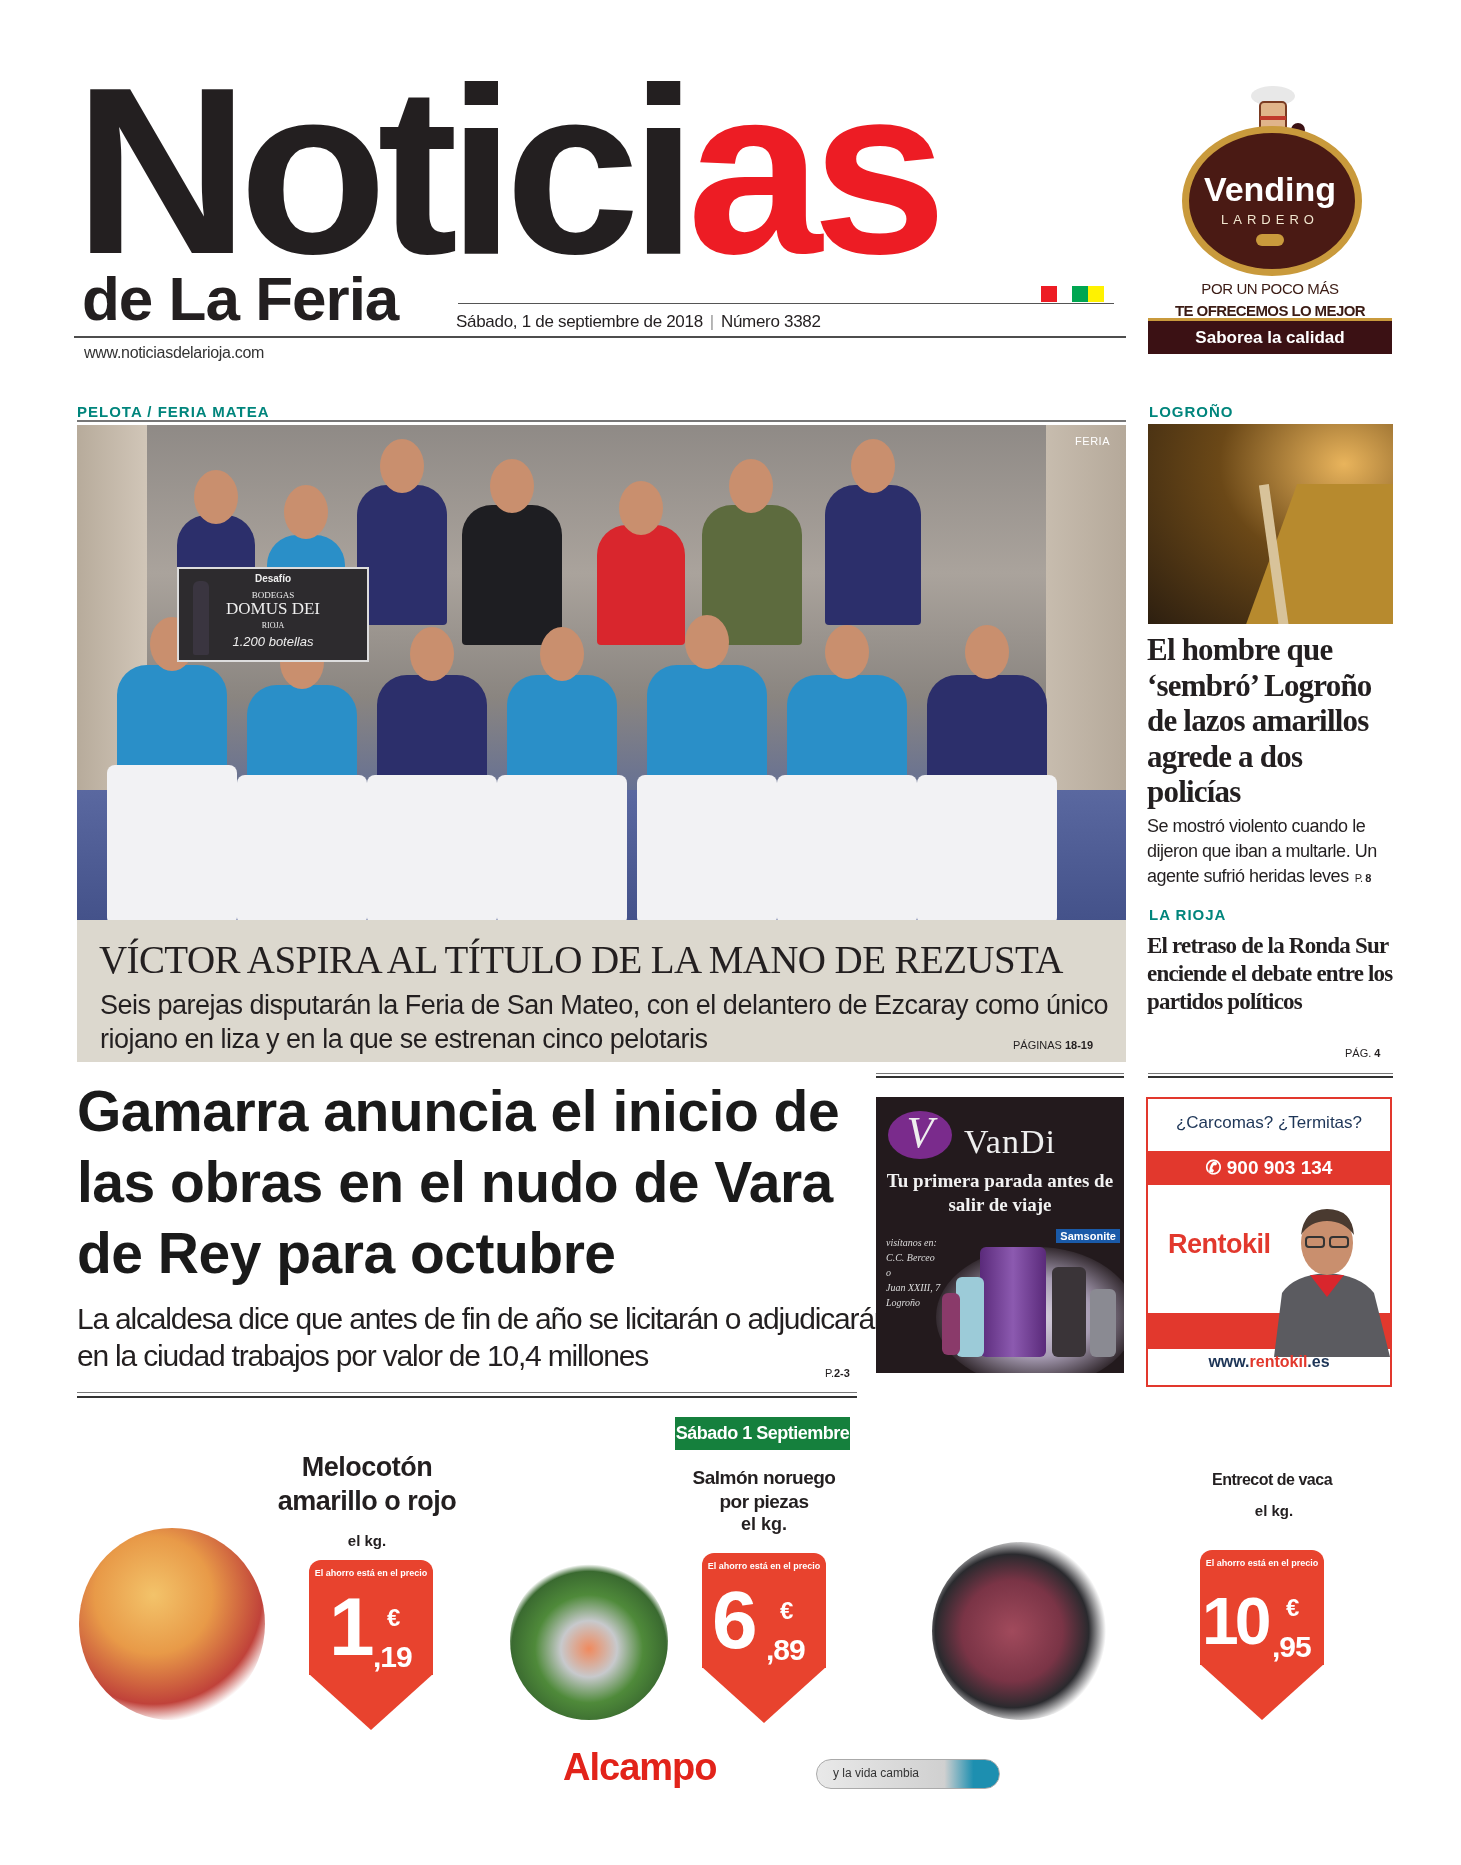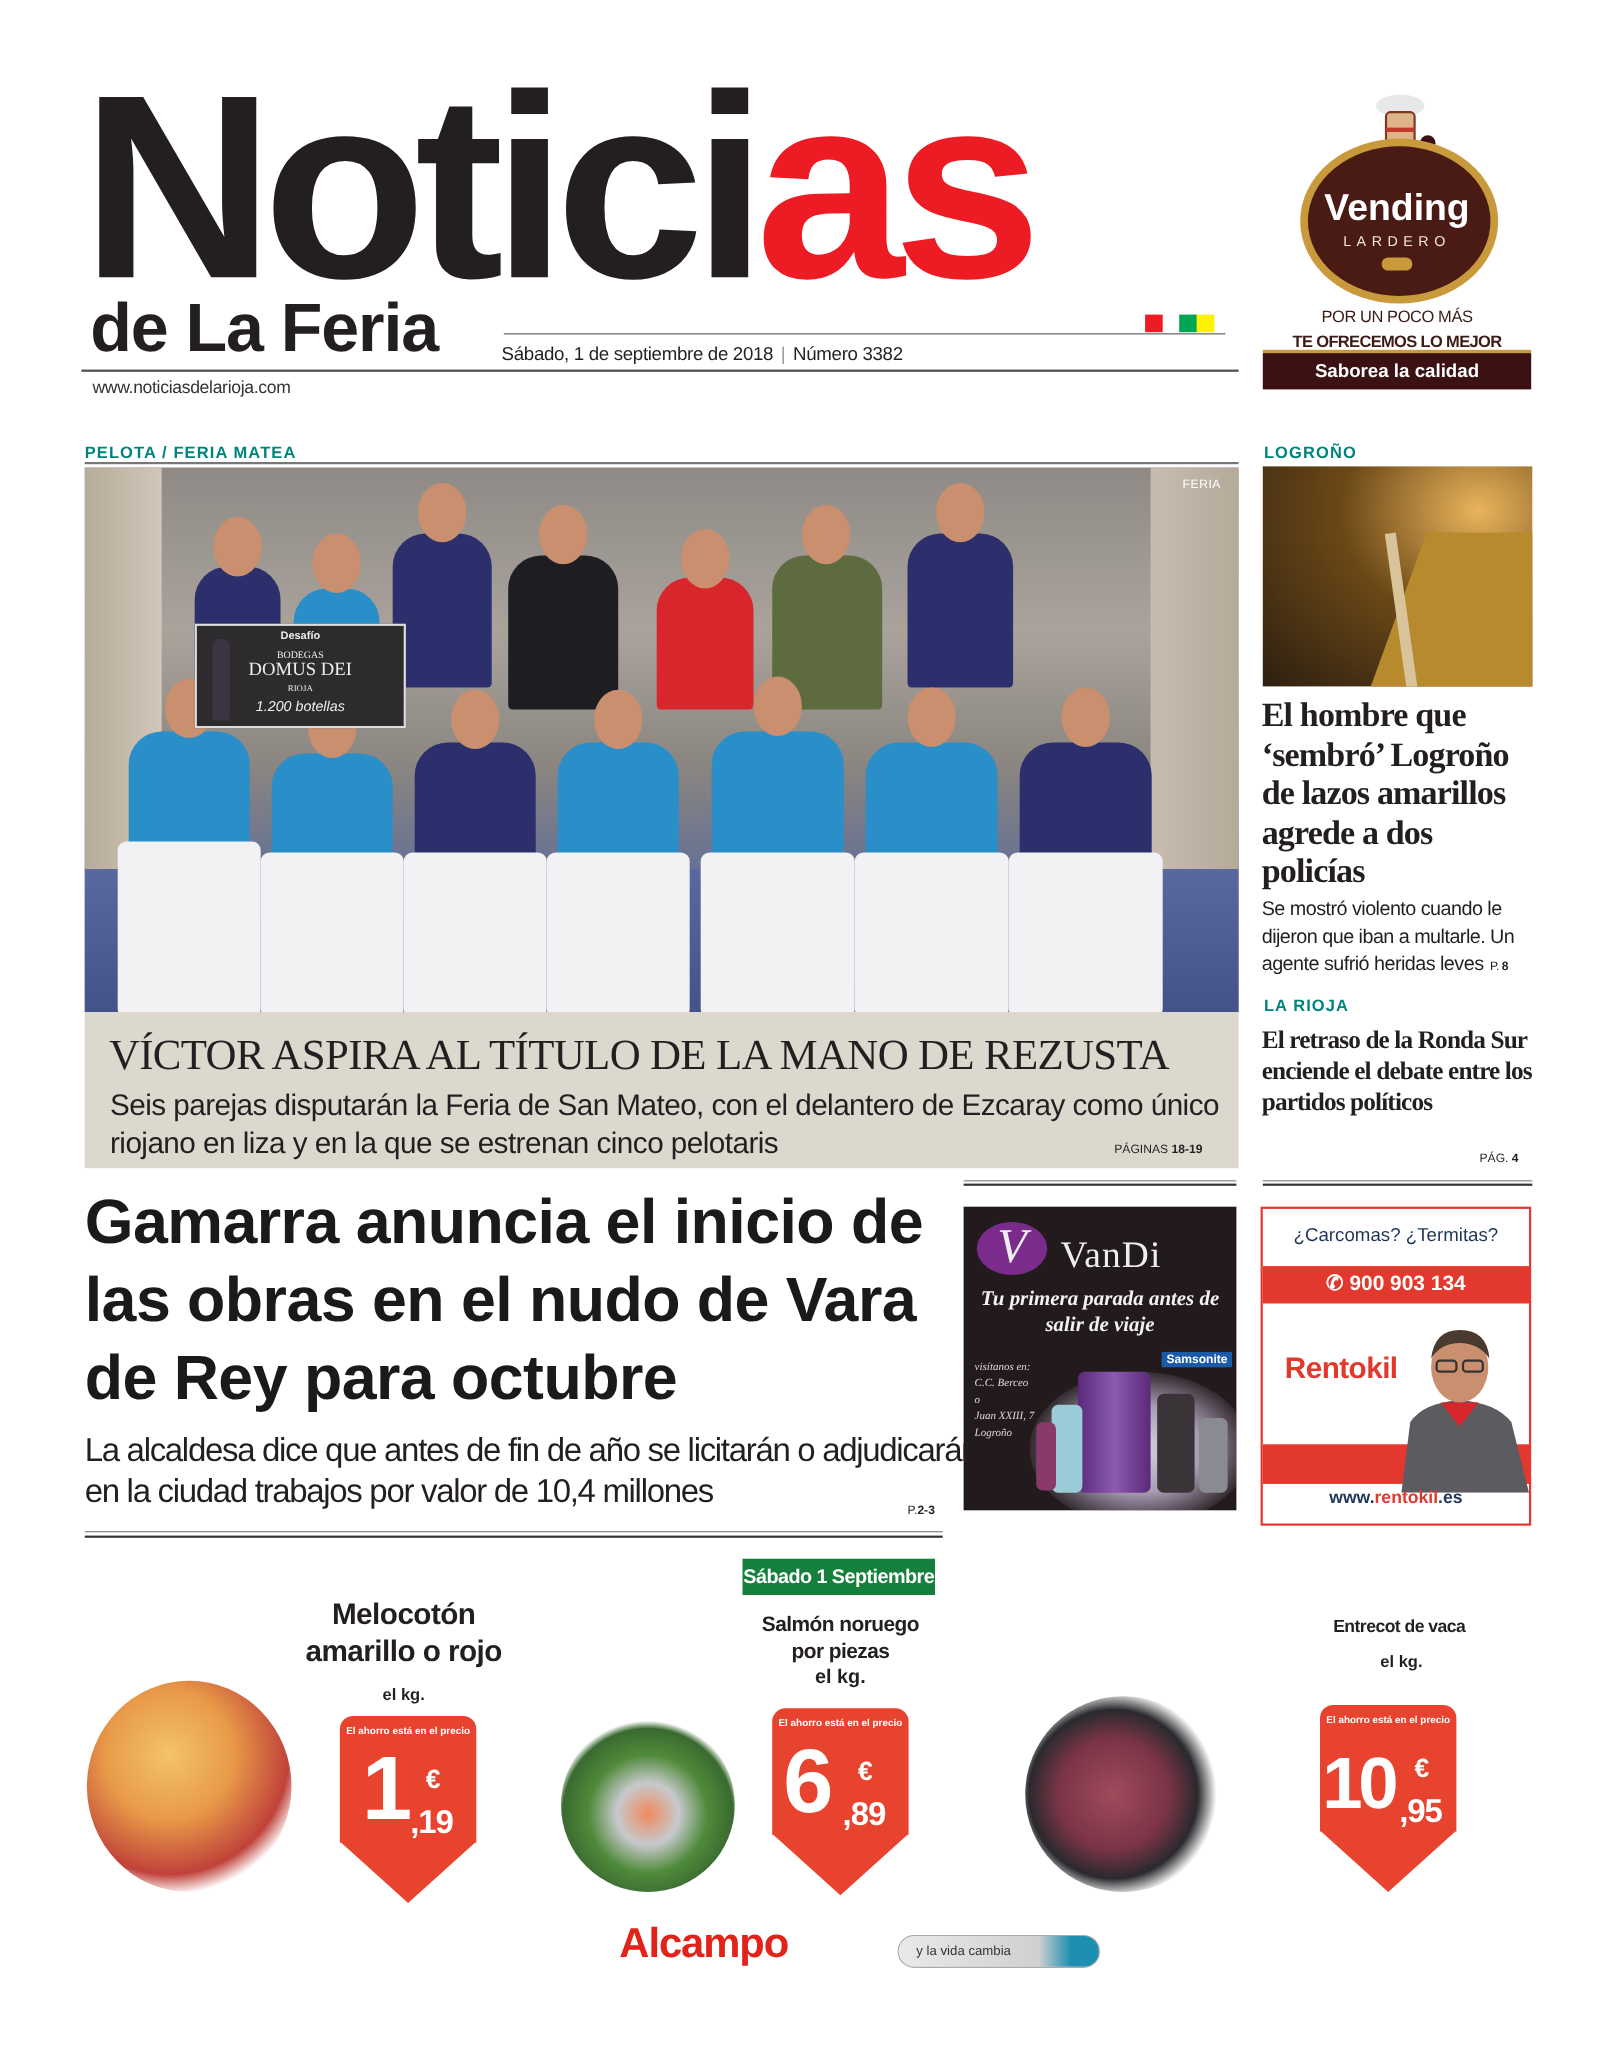--- a/index.html
+++ b/index.html
@@ -85,21 +85,21 @@
   #gamarra-page { left: 825px; top: 1355px; font-size: 11px; margin-top: 12px; }
   #rule-gamarra-1 { left: 77px; top: 1392px; width: 780px; height: 1px; background: #777; }
   #rule-gamarra-2 { left: 77px; top: 1396px; width: 780px; height: 2px; background: #333; }
   #rule-mid-1 { left: 876px; top: 1073px; width: 248px; height: 1px; background: #777; }
   #rule-mid-2 { left: 876px; top: 1076px; width: 248px; height: 2px; background: #333; }
 
   
   #ad-vandi { left: 876px; top: 1097px; width: 248px; height: 276px; background: #231a1d; overflow: hidden; }
   #ad-vandi .logo-v { position: absolute; left: 12px; top: 14px; width: 64px; height: 48px; border-radius: 50%; background: #7a2b8c; color: #eee; font-family: "Liberation Serif", serif; font-style: italic; font-size: 44px; line-height: 44px; text-align: center; }
   #ad-vandi .brand { position: absolute; left: 88px; top: 26px; color: #eee; font-family: "Liberation Serif", serif; font-size: 34px; letter-spacing: 1px; }
-  #ad-vandi .tag { position: absolute; left: 0; width: 248px; top: 72px; text-align: center; color: #f2f2f2; font-family: "Liberation Serif", serif; font-style: italic; font-weight: 700; font-size: 19px; line-height: 24px; }
+  #ad-vandi .tag { position: absolute; left: 0; width: 248px; top: 72px; text-align: center; color: #f2f2f2; font-family: "Liberation Serif", serif; font-weight: 700; font-size: 19px; line-height: 24px; }
   #ad-vandi .samsonite { position: absolute; right: 4px; top: 132px; background: #1a5aa8; color: #fff; font-size: 11px; font-weight: 700; padding: 1px 4px; }
   #ad-vandi .addr { position: absolute; left: 10px; top: 138px; color: #ddd; font-family: "Liberation Serif", serif; font-style: italic; font-size: 10px; line-height: 15px; }
   #ad-vandi .glow { position: absolute; left: 60px; top: 150px; width: 200px; height: 140px; border-radius: 50%; background: radial-gradient(ellipse, #d9d2e0 0%, #a79cb3 40%, rgba(35,26,29,0) 75%); }
   #ad-vandi .suitcase { position: absolute; border-radius: 6px; }
 
   
   #ad-rentokil { left: 1146px; top: 1097px; width: 246px; height: 290px; background: #fff; border: 2px solid #e2382d; overflow: hidden; }
   #ad-rentokil .q { position: absolute; left: 0; width: 242px; top: 14px; text-align: center; color: #1d3557; font-size: 17px; }
   #ad-rentokil .phone-bar { position: absolute; left: 0; top: 52px; width: 242px; height: 34px; background: #e2382d; color: #fff; text-align: center; font-weight: 700; font-size: 19px; line-height: 34px; }
   #ad-rentokil .logo { position: absolute; left: 20px; top: 130px; color: #e2382d; font-weight: 700; font-size: 27px; letter-spacing: -0.5px; }

